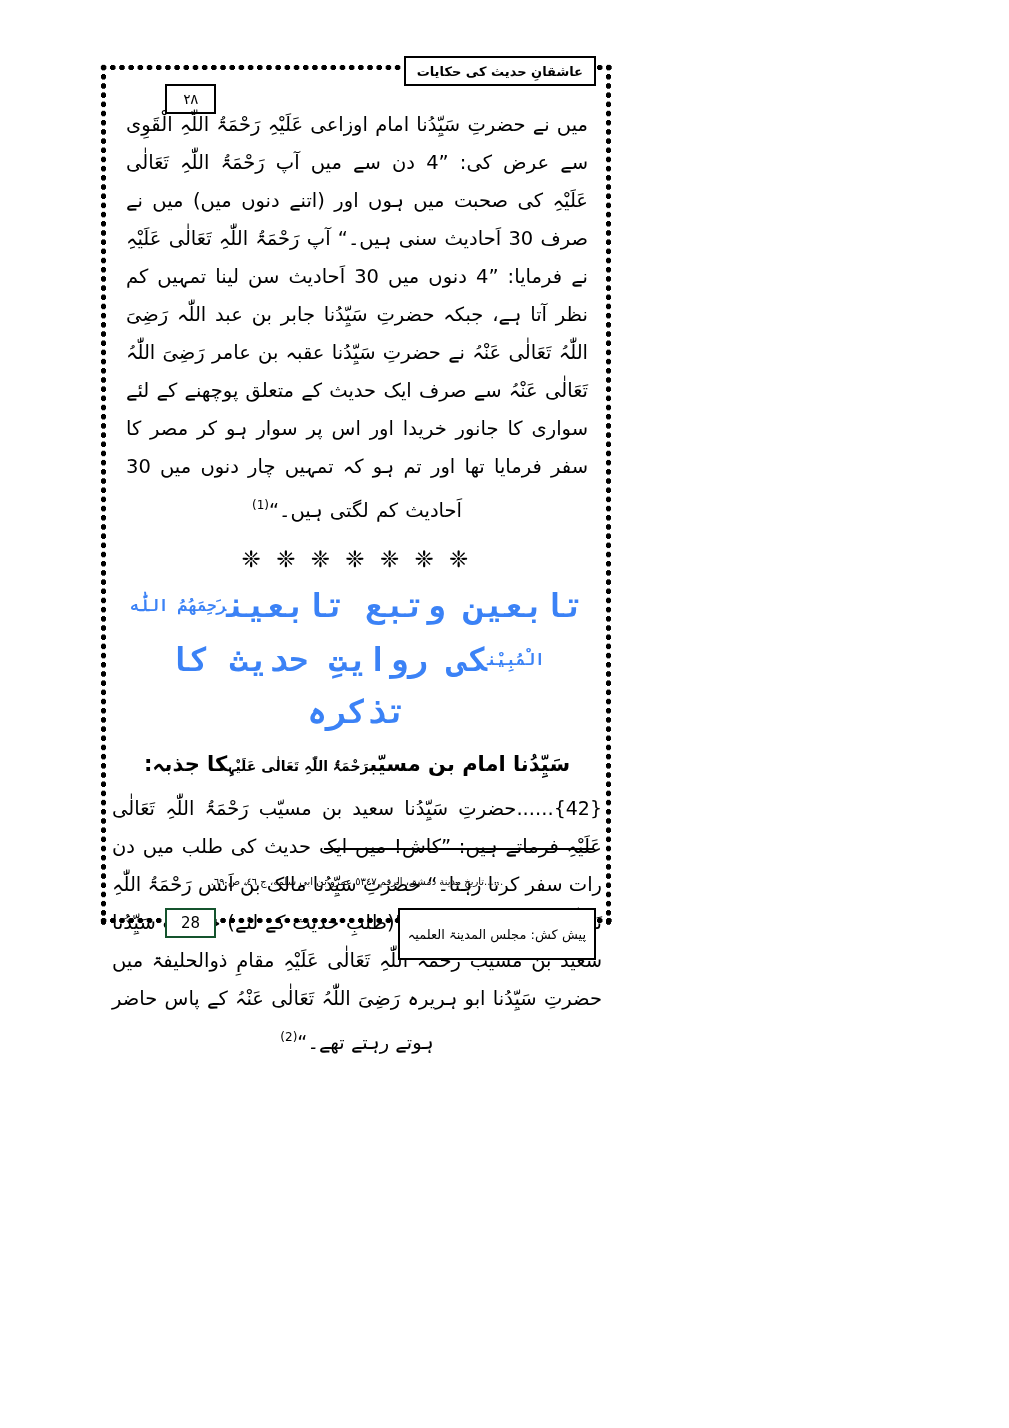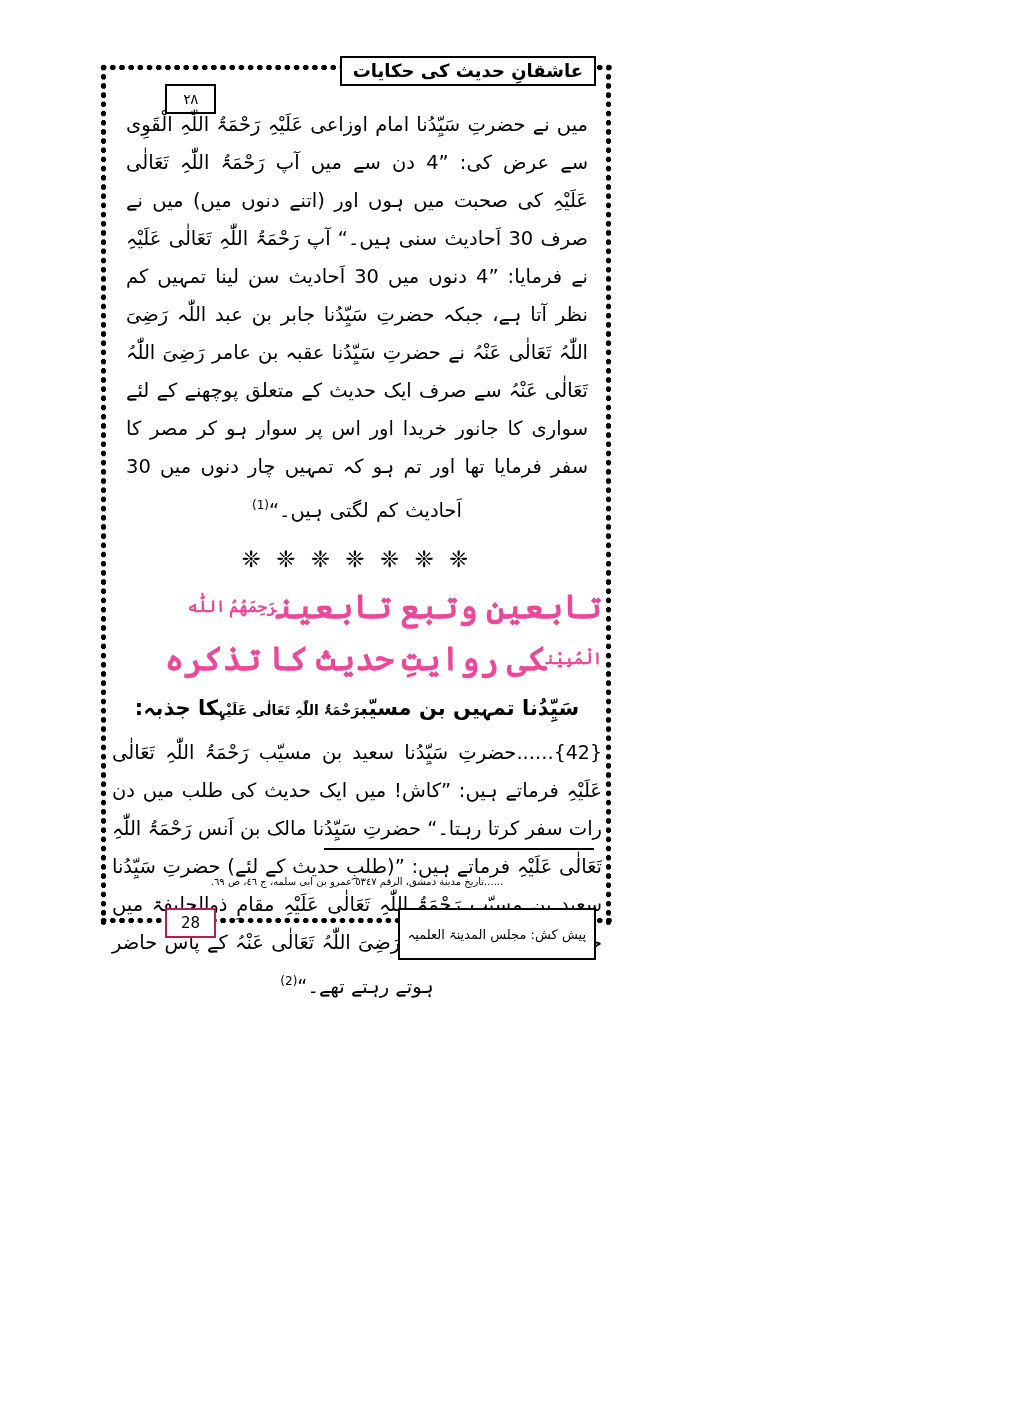--- a/index.html
+++ b/index.html
@@ -90,21 +90,21 @@
     position: absolute;
     right: 17px;
     top: 0;
     height: 26px;
     border: 2px solid #000;
     background: #fff;
     padding: 0 11px;
     display: flex;
     align-items: center;
     justify-content: center;
-    font-size: 18px;
+    font-size: 13px;
     line-height: 1;
     color: #000;
     white-space: nowrap;
     font-family: "DejaVu Sans", sans-serif;
     font-weight: bold;
   }
 
   
   .content {
     position: absolute;
@@ -142,27 +142,27 @@
     margin: 18px 0 8px 0;
     font-size: 23px;
     letter-spacing: 4px;
     line-height: 1;
     color: #000;
     font-family: "DejaVu Sans", sans-serif;
   }
 
   
   .main-heading {
-    text-align: right;
+    text-align: center;
     font-size: 33px;
     font-weight: bold;
     line-height: 52px;
-    color: #ec4899;
+    color: #3b82f6;
     margin: 10px 0 0 0;
-    font-family: Liberation Serif, serif;
+    font-family: Liberation Mono, monospace;
   }
   .main-heading .hon {
     font-size: 16px;
     font-weight: bold;
     vertical-align: 6px;
   }
   .sub-heading {
     text-align: center;
     font-size: 21px;
     font-weight: bold;
@@ -225,21 +225,21 @@
     top: 908px;
     width: 514px;
     height: 26px;
   }
   .footer-num-box {
     position: absolute;
     left: 66px;
     top: 0;
     width: 47px;
     height: 26px;
-    border: 2px solid #be185d;
+    border: 2px solid #14532d;
     background: #fff;
     display: flex;
     align-items: center;
     justify-content: center;
     font-size: 15px;
     line-height: 1;
     color: #000;
     font-family: "DejaVu Sans", sans-serif;
   }
   .footer-credit-box {
@@ -281,21 +281,21 @@
 
     <p class="body-par first-par"><span>میں نے حضرتِ سَیِّدُنا امام اوزاعی عَلَیْہِ رَحْمَۃُ اللّٰہِ الْقَوِی سے عرض کی: ”4 دن سے میں آپ رَحْمَۃُ اللّٰہِ تَعَالٰی عَلَیْہِ کی صحبت میں ہوں اور (اتنے دنوں میں) میں نے صرف 30 اَحادیث سنی ہیں۔“ آپ رَحْمَۃُ اللّٰہِ تَعَالٰی عَلَیْہِ نے فرمایا: ”4 دنوں میں 30 اَحادیث سن لینا تمہیں کم نظر آتا ہے، جبکہ حضرتِ سَیِّدُنا جابر بن عبد اللّٰہ رَضِیَ اللّٰہُ تَعَالٰی عَنْہُ نے حضرتِ سَیِّدُنا عقبہ بن عامر رَضِیَ اللّٰہُ تَعَالٰی عَنْہُ سے صرف ایک حدیث کے متعلق پوچھنے کے لئے سواری کا جانور خریدا اور اس پر سوار ہو کر مصر کا سفر فرمایا تھا اور تم ہو کہ تمہیں چار دنوں میں 30 اَحادیث کم لگتی ہیں۔“</span><span class="sup-ref">(1)</span></p>
 
     <div class="ornament-row">❈ ❈ ❈ ❈ ❈ ❈ ❈</div>
 
     <div class="main-heading">
       <div><span>تابعین وتبع تابعین</span><span class="hon">رَحِمَهُمُ اللّٰه</span></div>
       <div><span class="hon">الْمُبِیْن</span><span>کی روایتِ حدیث کا تذکرہ</span></div>
     </div>
 
-    <div class="sub-heading"><span>سَیِّدُنا تمہیں بن مسیّب</span><span class="hon">رَحْمَۃُ اللّٰہِ تَعَالٰی عَلَیْہِ</span><span>کا جذبہ:</span></div>
+    <div class="sub-heading"><span>سَیِّدُنا امام بن مسیّب</span><span class="hon">رَحْمَۃُ اللّٰہِ تَعَالٰی عَلَیْہِ</span><span>کا جذبہ:</span></div>
 
     <p class="story-par"><span class="story-num">{42}</span><span class="dot-lead">......</span><span>حضرتِ سَیِّدُنا سعید بن مسیّب رَحْمَۃُ اللّٰہِ تَعَالٰی عَلَیْہِ فرماتے ہیں: ”کاش! میں ایک حدیث کی طلب میں دن رات سفر کرتا رہتا۔“ حضرتِ سَیِّدُنا مالک بن اَنس رَحْمَۃُ اللّٰہِ تَعَالٰی عَلَیْہِ فرماتے ہیں: ”(طلبِ حدیث کے لئے) حضرتِ سَیِّدُنا سعید بن مسیّب رَحْمَۃُ اللّٰہِ تَعَالٰی عَلَیْہِ مقامِ ذوالحلیفۃ میں حضرتِ سَیِّدُنا ابو ہریرہ رَضِیَ اللّٰہُ تَعَالٰی عَنْہُ کے پاس حاضر ہوتے رہتے تھے۔“</span><span class="sup-ref">(2)</span></p>
 
     <div class="footnote-rule"></div>
 
     <div class="footnotes">
       <div class="footnote">......تاريخ مدينة دمشق، الرقم ٥٣٤٧ عمرو بن ابى سلمه، ج ٤٦، ص ٦٩.</div>
     </div>
 
   </div>

